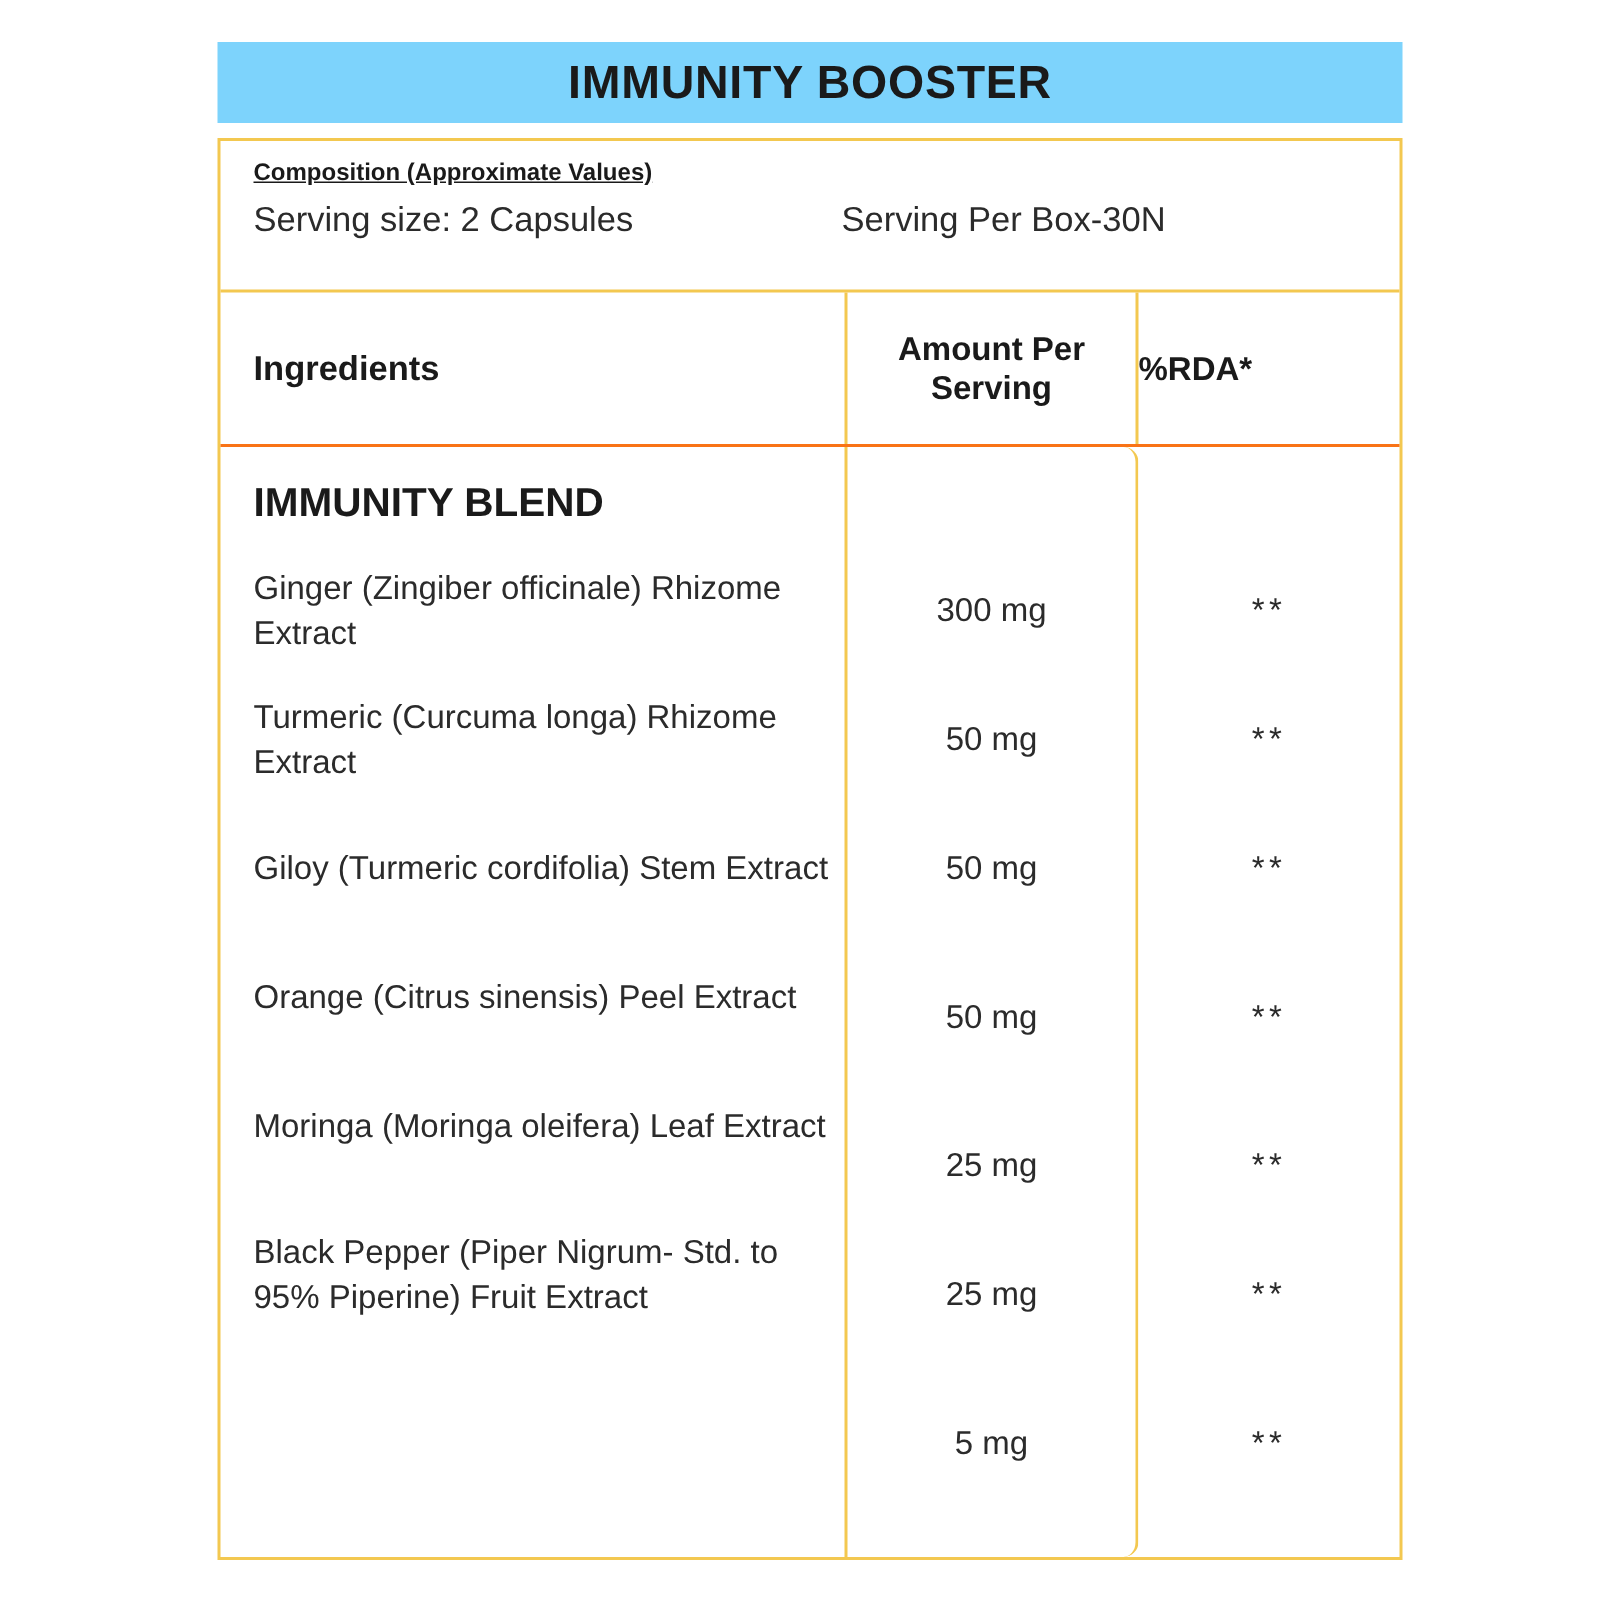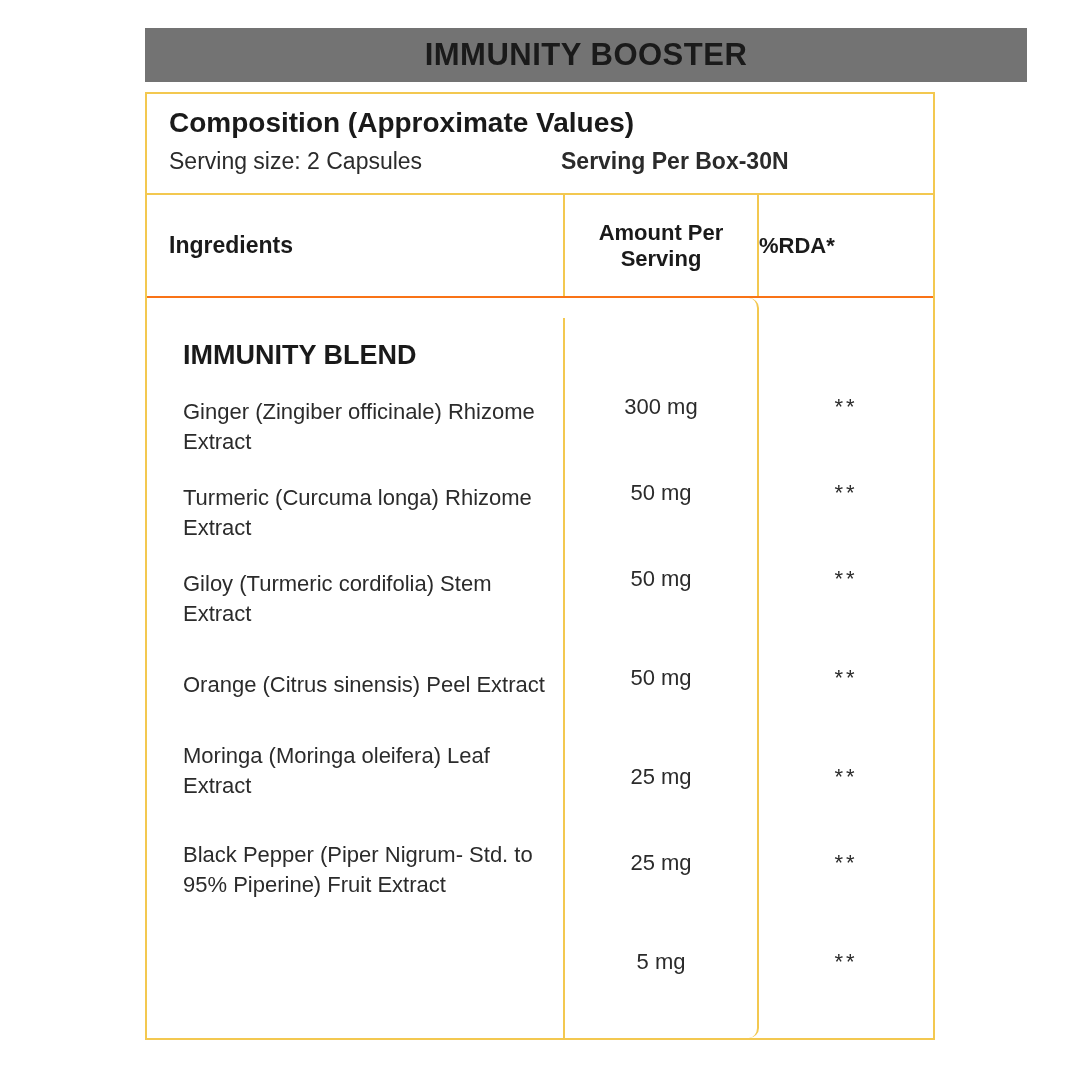--- a/index.html
+++ b/index.html
@@ -19,23 +19,23 @@
     width: 1080px;
     height: 1080px;
     box-sizing: border-box;
   }
 
   
   .title-banner {
     position: absolute;
     left: 145px;
     top: 28px;
-    width: 882px;
+    width: 790px;
     height: 54px;
-    background: #737373;
+    background: #7dd3fc;
     display: flex;
     align-items: center;
     justify-content: center;
   }
   .title-banner .title-text {
     font-size: 31px;
     font-weight: bold;
     letter-spacing: 0.5px;
     color: #1a1a1a;
     text-transform: uppercase;
@@ -57,37 +57,37 @@
     position: absolute;
     left: 0;
     top: 0;
     width: 100%;
     height: 101px;
     border-bottom: 2px solid #f3c850;
     box-sizing: border-box;
     padding: 12px 0 0 22px;
   }
   .comp-title {
-    font-size: 28px;
+    font-size: 16px;
     font-weight: bold;
     color: #1a1a1a;
     line-height: 1.2;
+    text-decoration: underline;
   }
   .comp-sub-row {
     display: flex;
     margin-top: 8px;
     font-size: 23px;
     color: #2b2b2b;
   }
   .serving-size {
     width: 392px;
   }
   .serving-per {
     flex: 1;
-    font-weight: bold;
   }
 
   
   .head-row {
     position: absolute;
     left: 0;
     top: 101px;
     width: 100%;
     height: 103px;
     border-bottom: 2px solid #f97316;
@@ -133,22 +133,21 @@
     left: 0;
     top: 204px;
     width: 100%;
     bottom: 0;
     display: flex;
   }
   .body-col-ing {
     width: 418px;
     box-sizing: border-box;
     border-right: 2px solid #f3c850;
-    padding-left: 36px;
-    margin-top: 20px;
+    padding-left: 22px;
   }
   .body-col-amt {
     width: 194px;
     box-sizing: border-box;
     border-right: 2px solid #f3c850;
     border-radius: 10px;
   }
   .body-col-rda {
     flex: 1;
     box-sizing: border-box;

